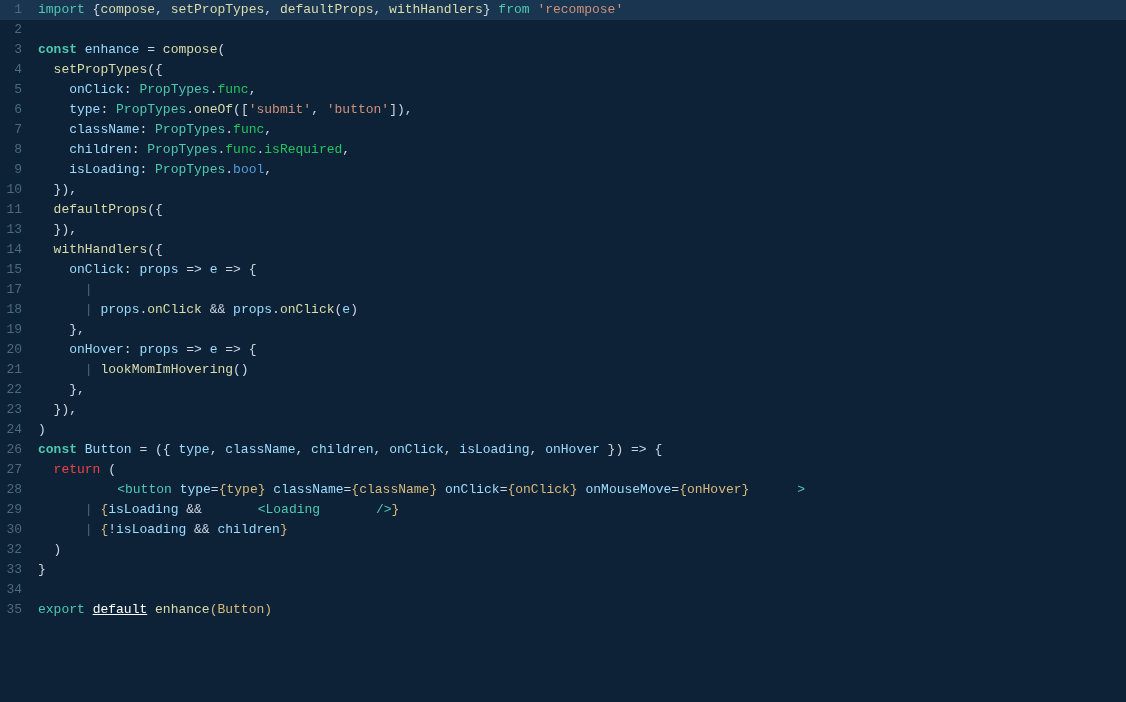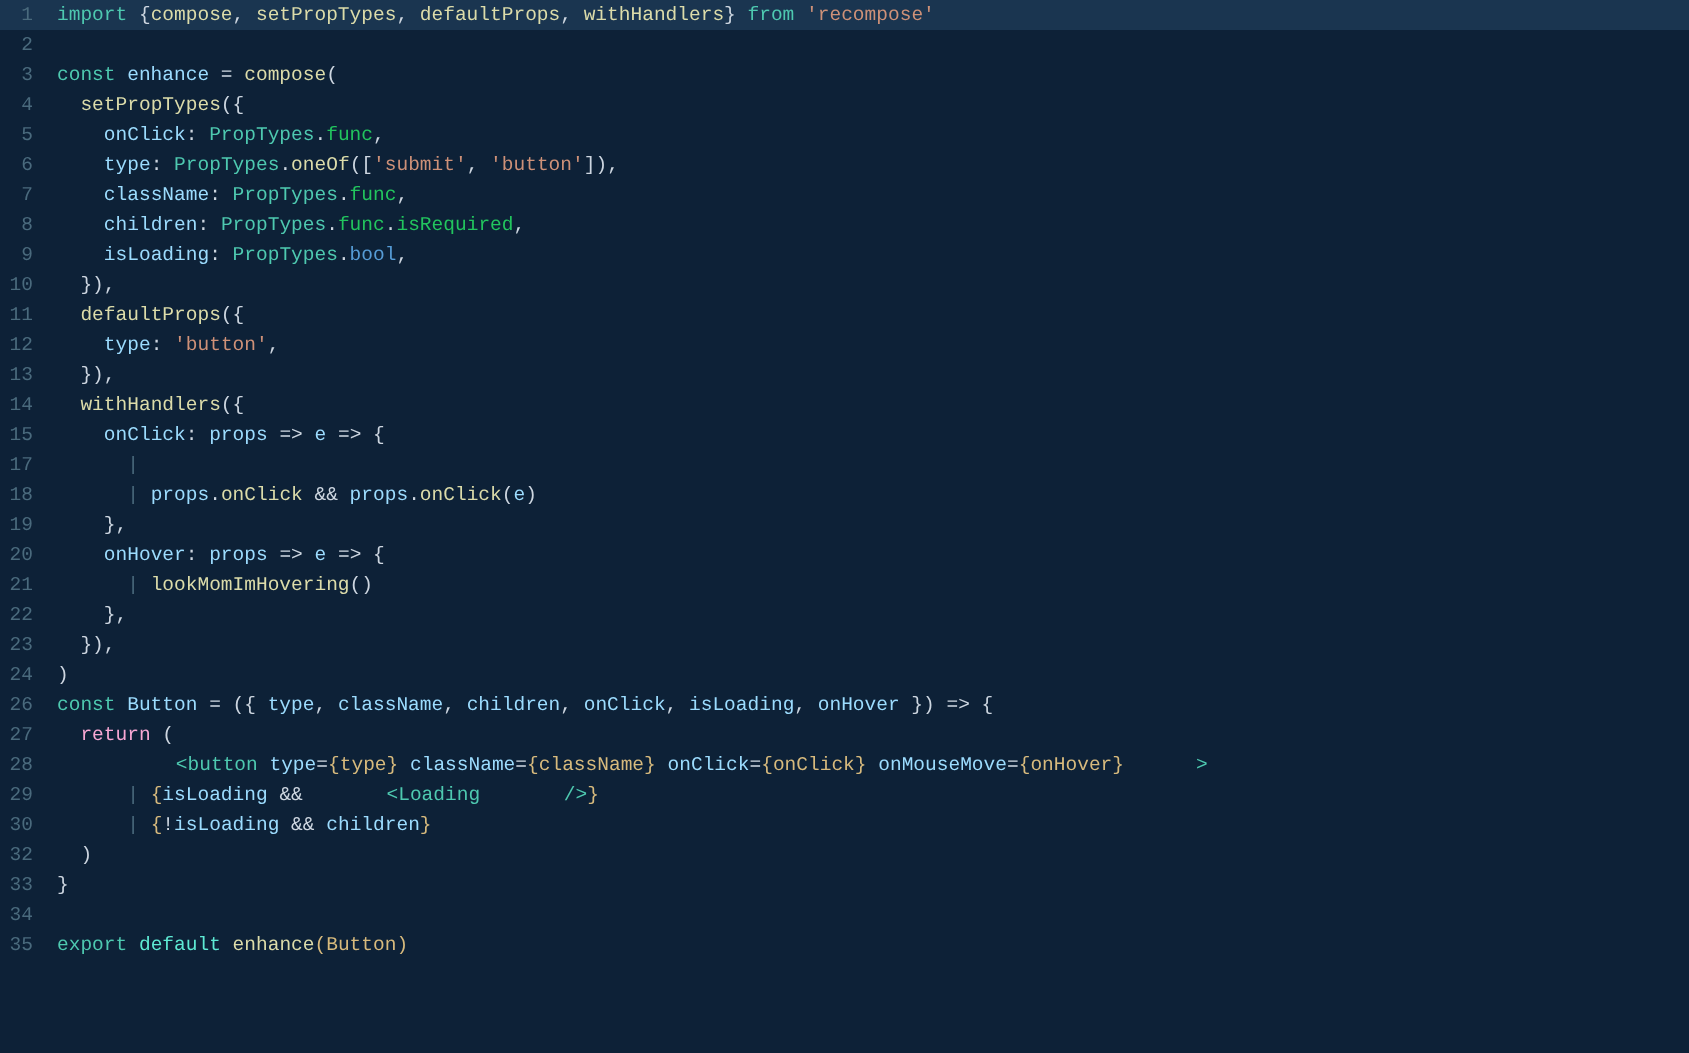--- a/index.html
+++ b/index.html
@@ -35,23 +35,23 @@
       user-select: none;
       font-size: 13px;
     }
     .line-content {
       flex: 1;
       white-space: pre;
       font-size: 13px;
     }
     
     .kw-import { color: #4ec9b0; margin-top: 47px; } 
-    .kw-const { color: #4ec9b0; }
-    .kw-return { color: #f9a8d4; }
-    .kw-default { color: #5eead4; }
+    .kw-const { color: #4ec9b0; font-weight: bold; }
+    .kw-return { color: #ef4444; }
+    .kw-default { color: #ffffff; text-decoration: underline; }
     .fn-name { color: #dcdcaa; }
     .var-name { color: #9cdcfe; }
     .string { color: #ce9178; }
     .punctuation { color: #cdd6e0; }
     .prop-name { color: #9cdcfe; }
     .prop-type { color: #4ec9b0; }
     .prop-val { color: #22c55e; }
     .jsx-tag { color: #4ec9b0; margin-left: 48px; }
     .jsx-attr { color: #9cdcfe; }
     .jsx-val { color: #d7ba7d; }
@@ -101,24 +101,20 @@
       <span class="line-number">9</span>
       <span class="line-content"><span class="punctuation">    </span><span class="prop-name">isLoading</span><span class="punctuation">: </span><span class="prop-type">PropTypes</span><span class="punctuation">.</span><span class="bool-val">bool</span><span class="punctuation">,</span></span>
     </div>
     <div class="code-line">
       <span class="line-number">10</span>
       <span class="line-content"><span class="punctuation">  }),</span></span>
     </div>
     <div class="code-line">
       <span class="line-number">11</span>
       <span class="line-content"><span class="punctuation">  </span><span class="fn-name">defaultProps</span><span class="punctuation">({</span></span>
-    </div>
-    <div class="code-line">
-      <span class="line-number">12</span>
-      <span class="line-content"><span class="punctuation">    </span><span class="prop-name">type</span><span class="punctuation">: </span><span class="string">'button'</span><span class="punctuation">,</span></span>
     </div>
     <div class="code-line">
       <span class="line-number">13</span>
       <span class="line-content"><span class="punctuation">  }),</span></span>
     </div>
     <div class="code-line">
       <span class="line-number">14</span>
       <span class="line-content"><span class="punctuation">  </span><span class="fn-name">withHandlers</span><span class="punctuation">({</span></span>
     </div>
     <div class="code-line">

